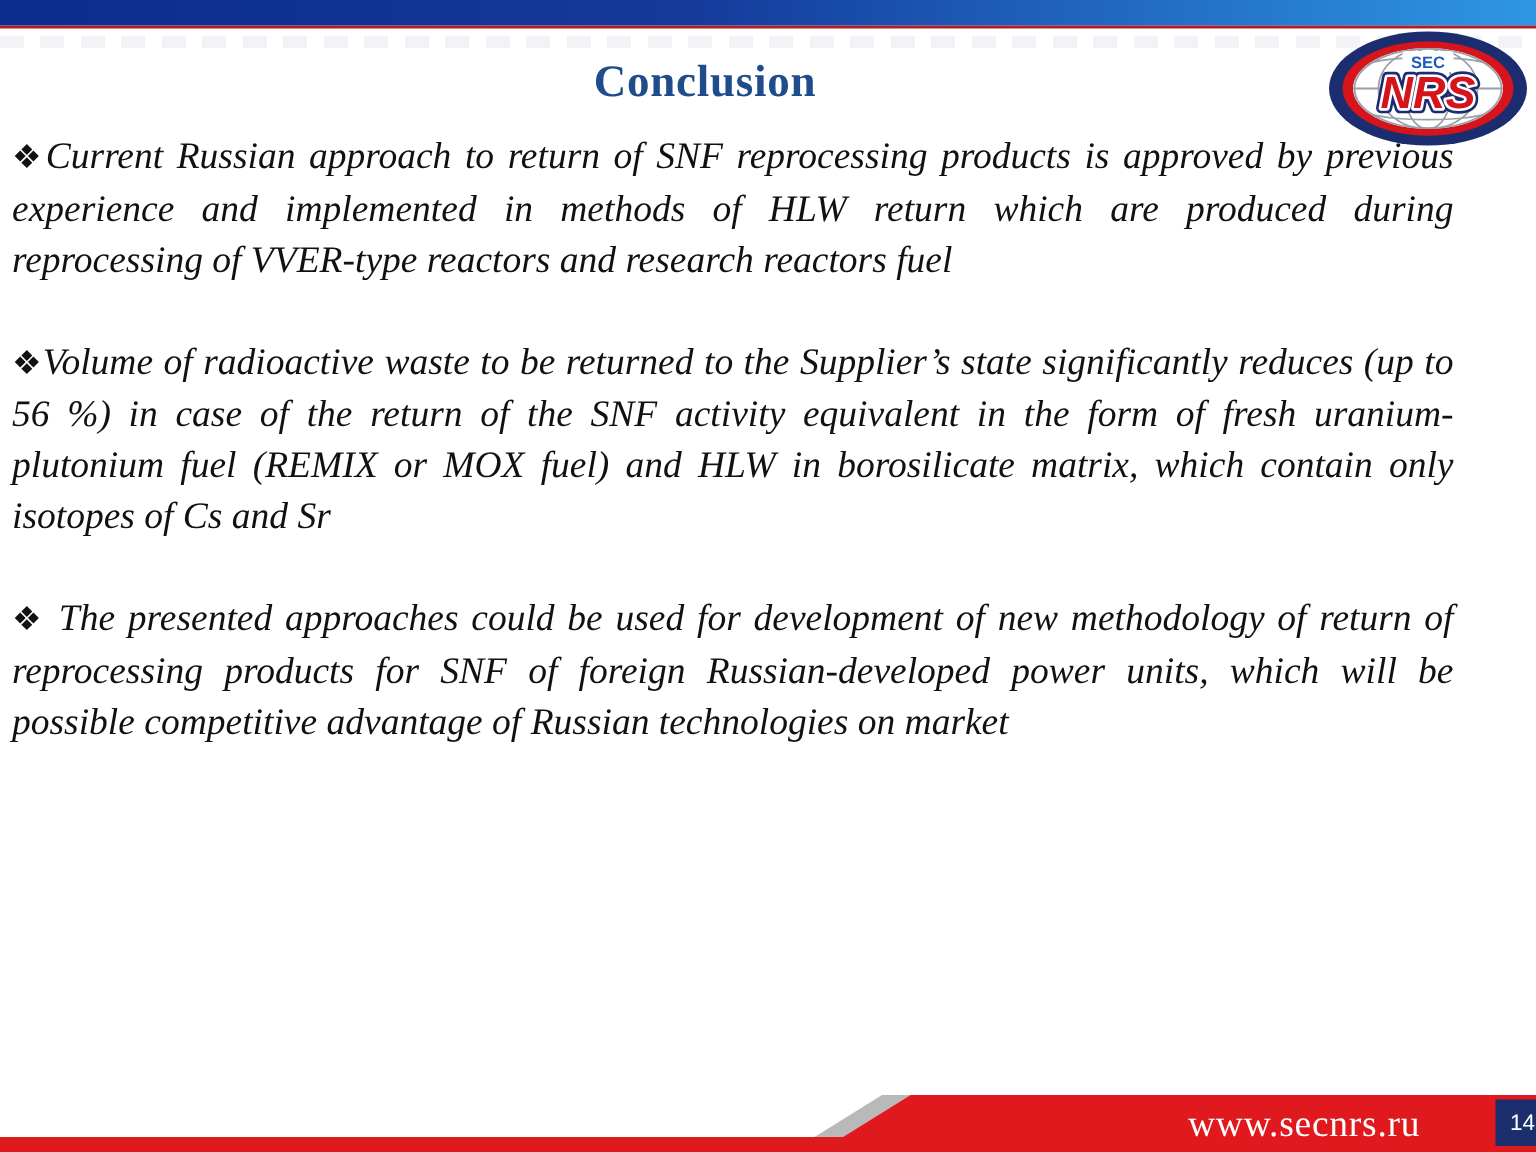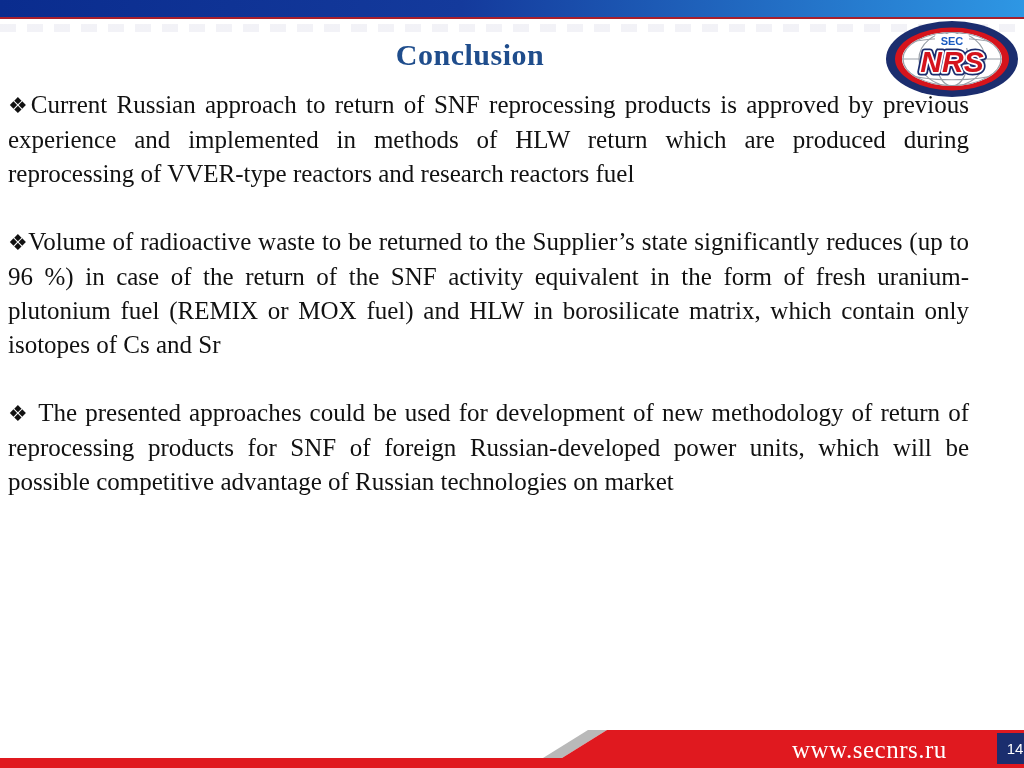--- a/index.html
+++ b/index.html
@@ -18,21 +18,21 @@
     color:var(--title_blue,#1f4d8c);letter-spacing:.5px;}
 
   
   .logo{position:absolute;top:19px;left:884px;width:136px;height:80px;}
   .logo text{font-family:"Liberation Sans",sans-serif;}
 
   
   .content{position:absolute;top:88px;left:8px;width:977px;
     font-size:25px;line-height:34px;color:var(--text_black,#111111);
     text-align:justify;}
-  .content p{margin:0 16px 34px 0;}
+  .content p{margin:0 16px 34px 0;font-style:italic;}
   .marker{font-family:"DejaVu Sans",sans-serif;font-size:22px;}
 
   
   .footer-band{position:absolute;left:0;bottom:0;width:1024px;height:48px;display:block;}
   .site-url{position:absolute;left:792px;top:736px;
     font-size:25px;color:#ffffff;letter-spacing:.5px;}
   .page-box{position:absolute;left:985px;top:733px;width:36px;height:31px;
     background:var(--page_box_navy,#1b2e6e);color:#fff;
     font-family:"Liberation Sans",sans-serif;font-size:15px;
     text-align:center;line-height:31px;margin-left:12px;}
@@ -66,21 +66,21 @@
     </g>
     <rect x="51" y="15" width="34" height="14" rx="2" fill="#ffffff"></rect>
     <text x="68" y="26" text-anchor="middle" font-size="11" font-weight="bold" style="fill:var(--logo_sec_blue,#1b5bc0)">SEC</text>
     <text x="68" y="53" text-anchor="middle" font-size="30" font-weight="bold" font-style="italic" style="fill:none;stroke:var(--logo_navy,#1b2d6e);stroke-width:7;stroke-linejoin:round">NRS</text>
     <text x="68" y="53" text-anchor="middle" font-size="30" font-weight="bold" font-style="italic" style="fill:none;stroke:#ffffff;stroke-width:3.5;stroke-linejoin:round">NRS</text>
     <text x="68" y="53" text-anchor="middle" font-size="30" font-weight="bold" font-style="italic" style="fill:var(--logo_red,#d5141c)">NRS</text>
   </svg>
 
   <div class="content">
     <p><span class="marker">❖</span><span>Current Russian approach to return of SNF reprocessing products is approved by previous experience and  implemented in methods of HLW return which are produced during reprocessing of VVER-type reactors and research reactors fuel</span></p>
-    <p><span class="marker">❖</span><span>Volume of radioactive waste to be returned to the Supplier’s state significantly reduces (up to 96 %) in case of the return of the SNF activity equivalent in the form of fresh uranium-plutonium fuel (REMIX or MOX fuel) and HLW in borosilicate matrix, which contain only isotopes of Cs and Sr</span></p>
+    <p><span class="marker">❖</span><span>Volume of radioactive waste to be returned to the Supplier’s state significantly reduces (up to 56 %) in case of the return of the SNF activity equivalent in the form of fresh uranium-plutonium fuel (REMIX or MOX fuel) and HLW in borosilicate matrix, which contain only isotopes of Cs and Sr</span></p>
     <p><span class="marker">❖&nbsp;</span><span>The presented approaches could be used for development of new methodology of return of reprocessing products for SNF of foreign Russian-developed power units, which will be possible competitive advantage of Russian technologies on market</span></p>
   </div>
 
   <svg class="footer-band" viewBox="0 0 1024 48" preserveAspectRatio="none">
     <rect x="0" y="38" width="1024" height="10" style="fill:var(--footer_red,#e0191f)"></rect>
     <polygon points="543,38 588,10 607,10 562,38" style="fill:var(--footer_gray,#b9b9b9)"></polygon>
     <polygon points="562,38 607,10 1024,10 1024,48 562,48" style="fill:var(--footer_red,#e0191f)"></polygon>
   </svg>
 
   <div class="site-url">www.secnrs.ru</div>

